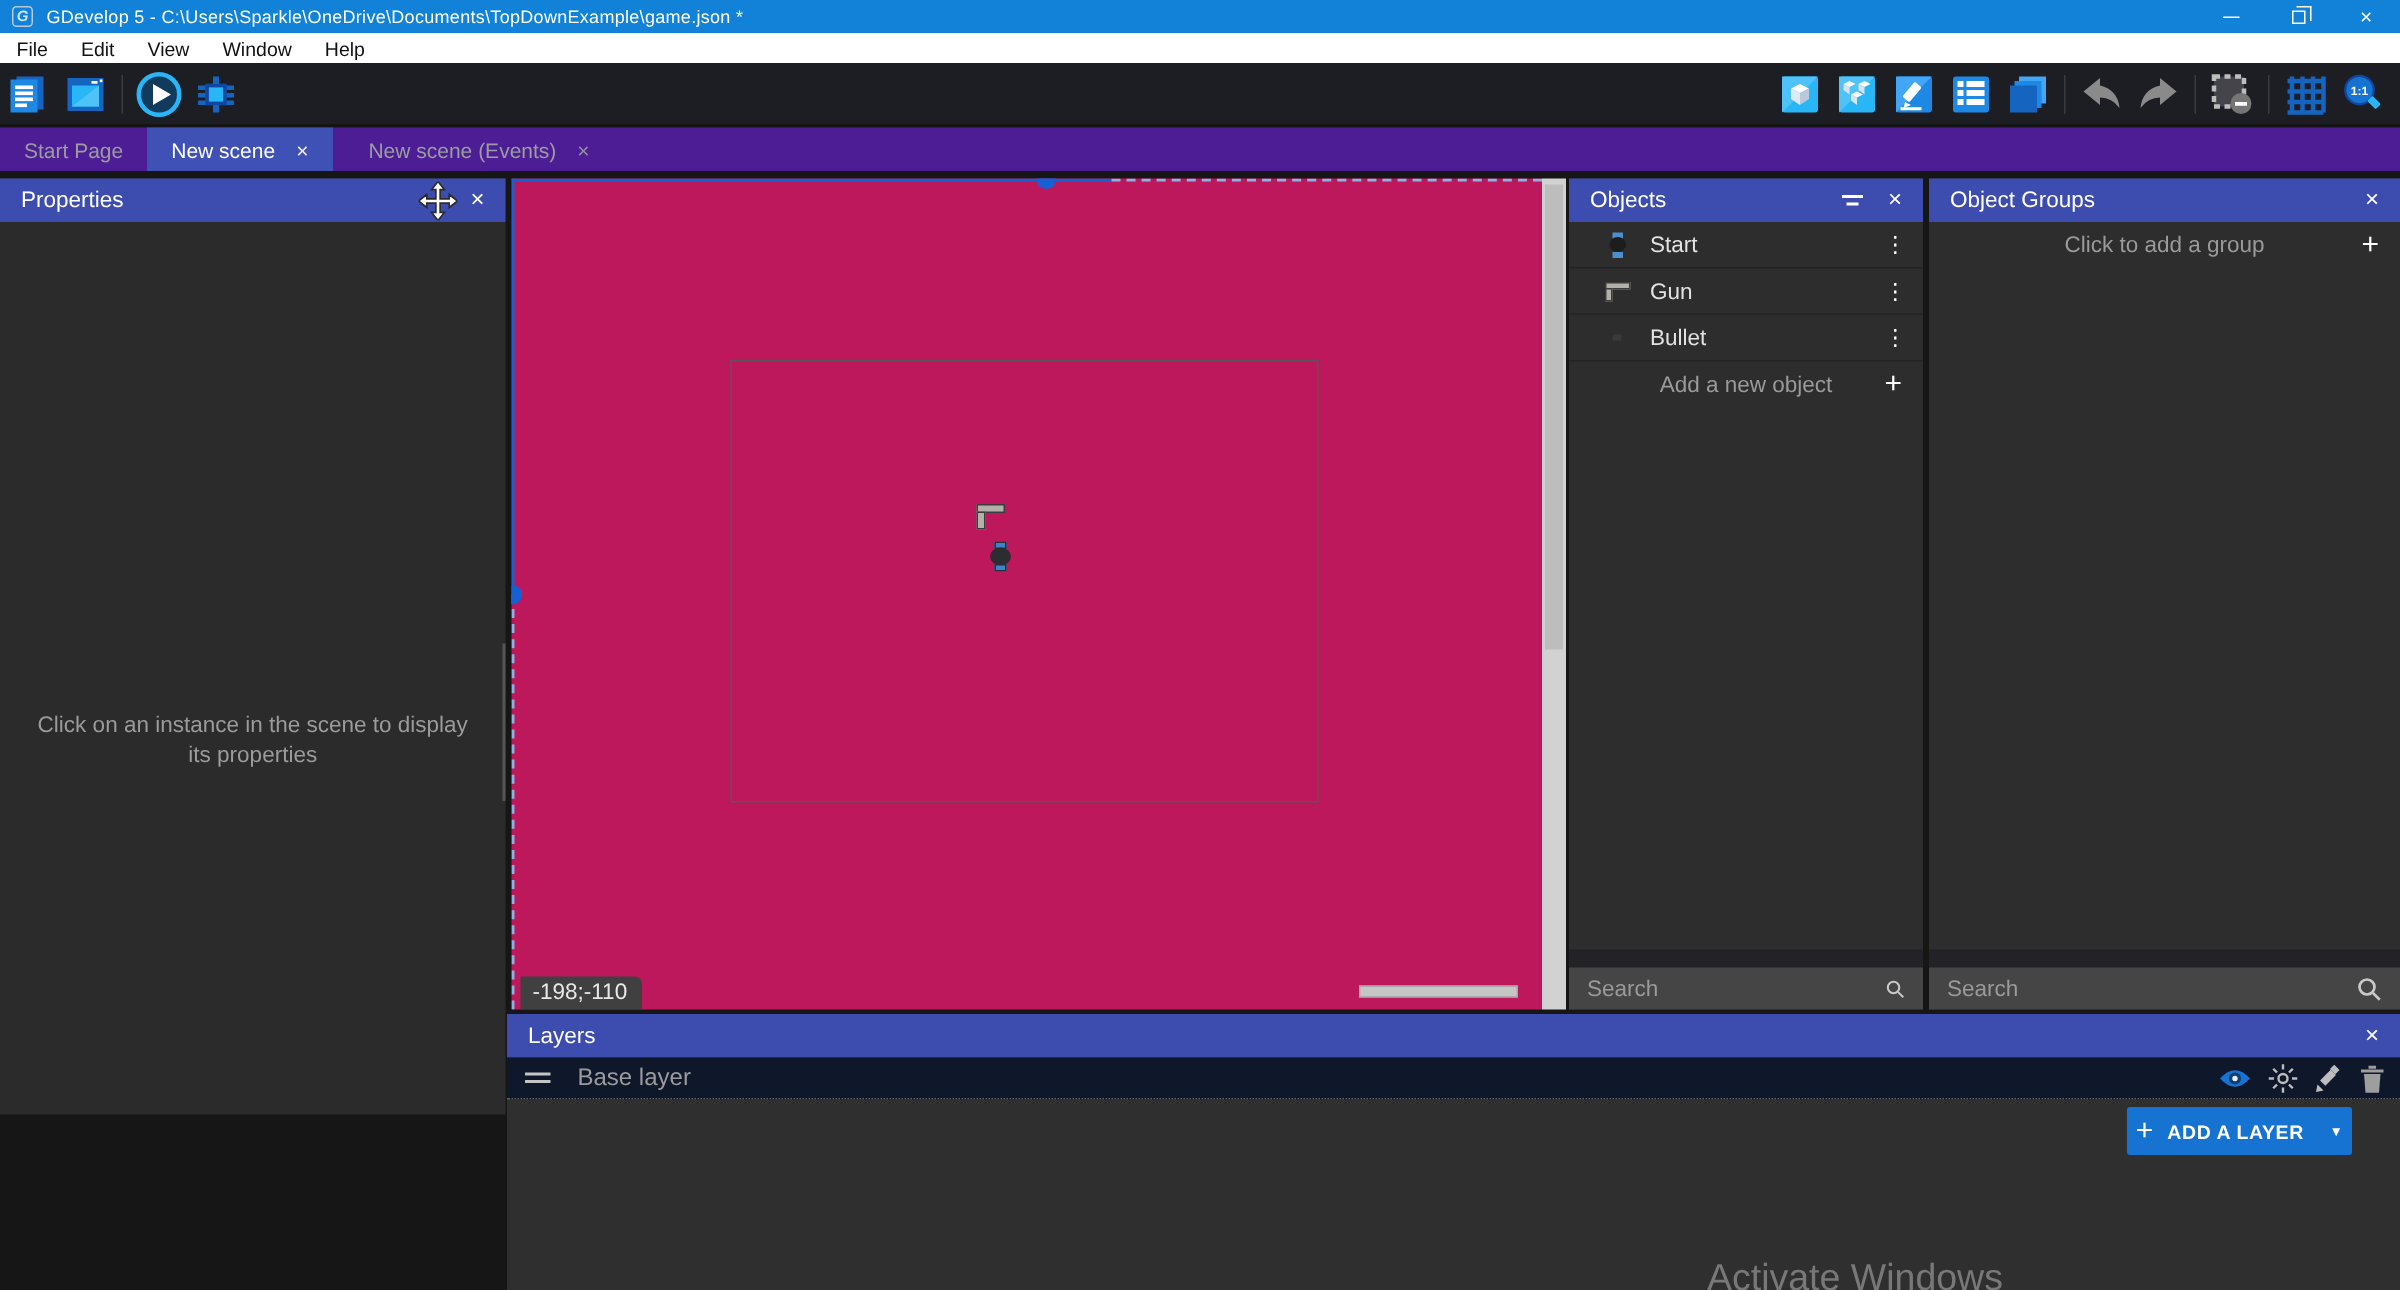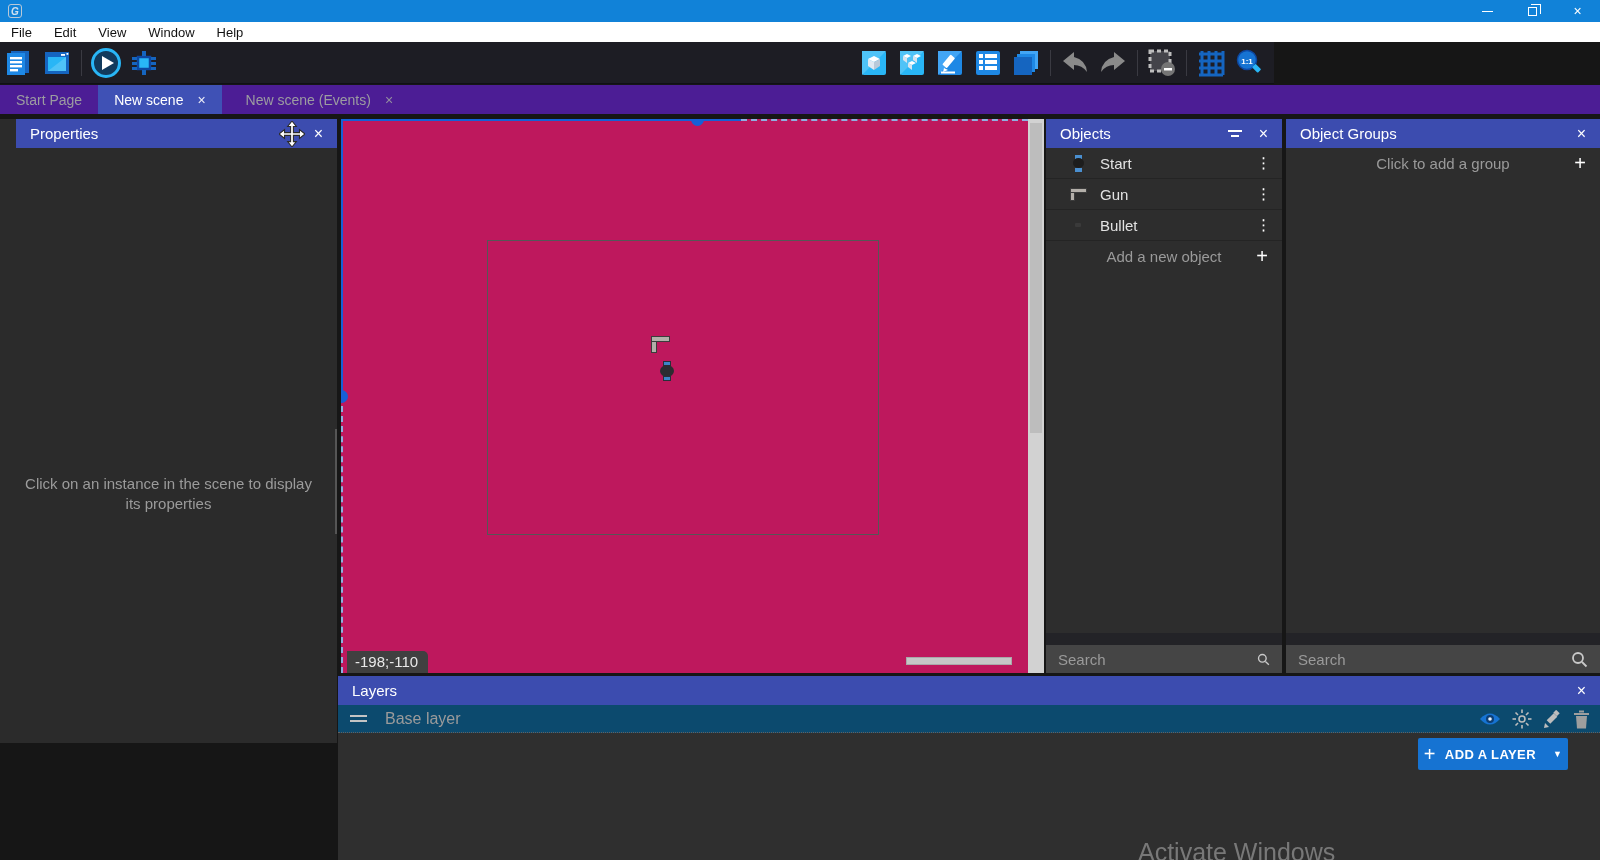--- a/index.html
+++ b/index.html
@@ -21,41 +21,41 @@
   .restore-glyph::before { content:""; position:absolute; left:2px; top:-4px; width:9px; height:9px;
               border:1px solid #fff; border-left:none; border-bottom:none; }
   .close-glyph { font-size:14px; line-height:1; }
 
   
   #menubar { left:0; top:22px; width:1600px; height:20px; background:#ffffff;
              display:flex; align-items:center; color:#111; font-size:13px; }
   .menu-item { padding:0 11px; height:100%; display:flex; align-items:center; }
 
   
-  #toolbar { left:0; top:42px; width:1274px; height:42px; background:#1d1d24;
+  #toolbar { left:0; top:42px; width:1600px; height:42px; background:#1d1d24;
              display:flex; align-items:center; border-bottom:1px solid #101015; }
   .tool-btn { width:34px; height:34px; display:flex; align-items:center; justify-content:center; margin:0 2px; }
   .tool-sep { width:1px; height:26px; background:#3a3a42; margin:0 5px; }
   #toolbar-right { margin-left:auto; display:flex; align-items:center; padding-right:6px; }
 
   
   #tabbar { left:0; top:85px; width:1600px; height:29px; background:#4c1d95; display:flex; }
   .tab { height:29px; display:flex; align-items:center; padding:0 16px; font-size:14px; color:#9c9ca1; gap:14px; }
   .tab.active { background:#3f51b5; color:#fff; }
   .tab .tab-close { font-size:14px; color:inherit; opacity:.9; }
 
   
   .panel-header { height:29px; background:#3c4caf; color:#fff; display:flex; align-items:center;
                   font-size:15px; padding:0 14px; }
   .panel-header .spacer { flex:1; }
   .hdr-icon { color:#fff; margin-left:16px; display:flex; align-items:center; }
   .hdr-close { font-size:16px; }
 
   
-  #properties-panel { left:0; top:119px; width:337px; height:624px; background:#2b2b2b;padding-left:16px; }
+  #properties-panel { left:0; top:119px; width:337px; height:624px; background:#2b2b2b; }
   #properties-empty { position:absolute; top:355px; left:20px; width:297px; text-align:center;
                       color:#9b9b9b; font-size:15px; line-height:1.35; }
   #properties-scrollthumb { position:absolute; right:0px; top:310px; width:2px; height:105px; background:#555; }
   #move-cursor { position:absolute; left:279px; top:2px; }
 
   
   #scene-canvas { left:341px; top:119px; width:687px; height:554px; background:#be185d; overflow:hidden; }
   #sel-top-solid { position:absolute; left:0; top:0; width:400px; height:2px; background:#1660d6; }
   #sel-top-dashed { position:absolute; left:400px; top:0; width:287px; height:0;
                     border-top:2px dashed #8fb0e2; }
@@ -109,21 +109,21 @@
   .li-gun .b { position:absolute; left:0; top:4px; width:5px; height:9px; background:#b3afa9; border:1px solid #3c3c3c; }
   .li-bullet { width:6px; height:4px; background:#3a3a3a; border-radius:1px; }
 
   
   #groups-panel { left:1286px; top:119px; width:314px; height:554px; background:#2d2d2d;
                   display:flex; flex-direction:column; }
 
   
   #layers-panel { left:338px; top:676px; width:1262px; height:184px; background:#2f2f2f; }
   #layers-header { height:29px; }
-  #layers-rows { background:#0c4a6e; }
+  #layers-rows { background:#0f172a; }
   .layer-row { height:28px; display:flex; align-items:center; padding:0 12px; color:#9b9b9b;
                font-size:16px; border-bottom:1px dotted #626262; position:relative; }
   .drag-handle { width:17px; margin-right:18px; display:flex; flex-direction:column; gap:3px; }
   .drag-handle span { display:block; height:2px; background:#c4c4c4; }
   .layer-icons { position:absolute; right:10px; top:0; height:28px; display:flex; align-items:center; gap:11px; }
   .color-swatch { position:absolute; right:8px; top:3px; width:44px; height:22px; background:#d2d2d2;
                   border:3px solid #fff; }
   #layers-bottom { height:99px; background:#2f2f2f; position:relative; }
   #add-layer-btn { position:absolute; right:32px; top:5px; width:150px; height:32px; background:#1673d2;
                    color:#fff; display:flex; align-items:center; justify-content:center; gap:9px;
@@ -135,20 +135,21 @@
   
   #watermark-wrap { left:1270px; top:758px; width:330px; }
 
   svg { display:block; }
 </style>
 </head>
 <body>
 
 <div id="titlebar" class="abs">
   <div id="app-icon">G</div>
+  <div id="title-text">GDevelop 5 - C:\Users\Sparkle\OneDrive\Documents\TopDownExample\game.json *</div>
   <div id="win-controls">
     <div class="win-btn">
         <div class="min-glyph"></div>
       </div>
     <div class="win-btn">
         <div class="restore-glyph"></div>
       </div>
     <div class="win-btn">
         <div class="close-glyph">×</div>
       </div>

